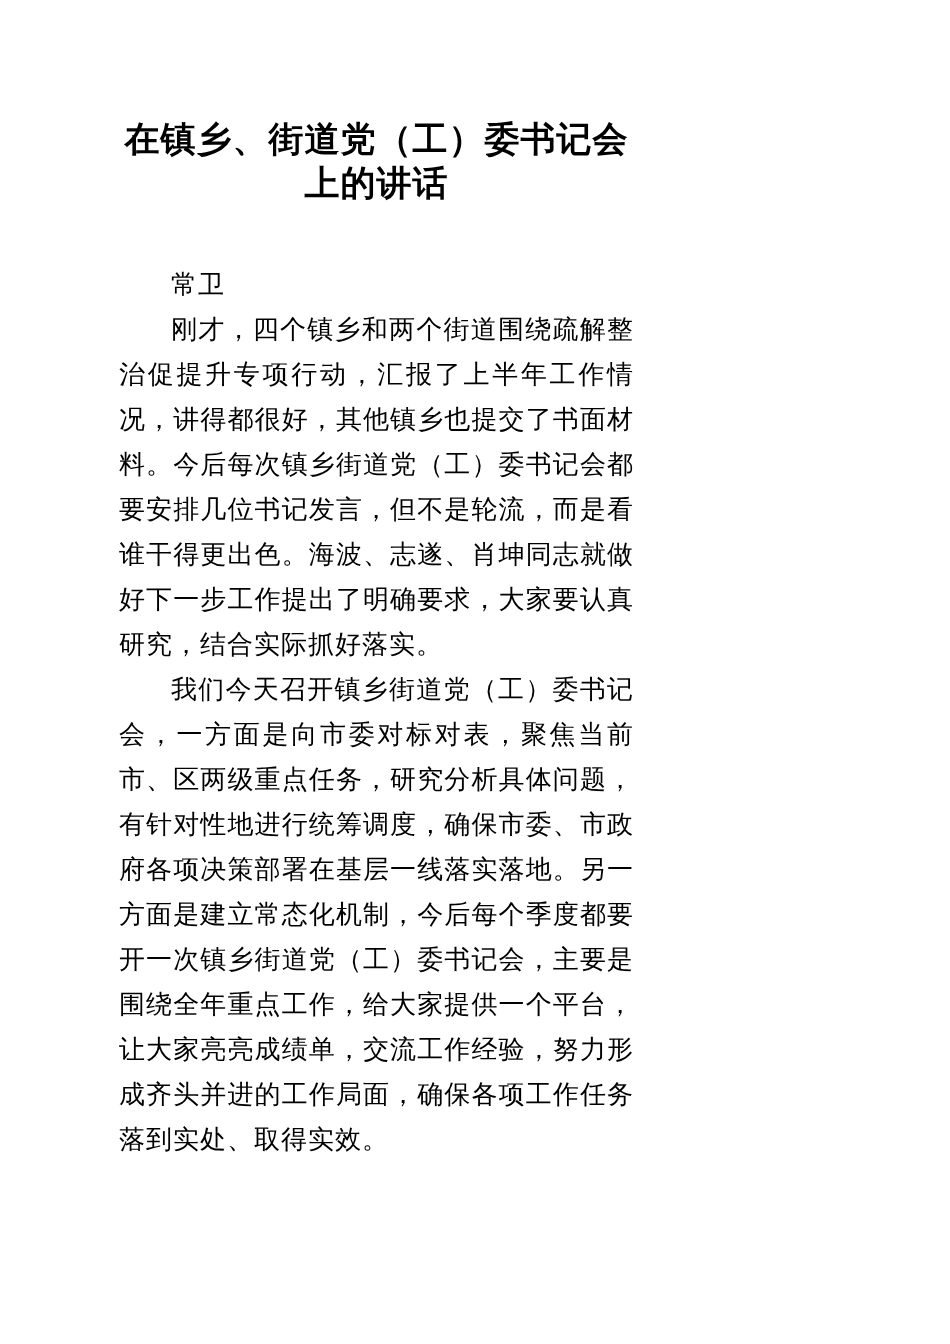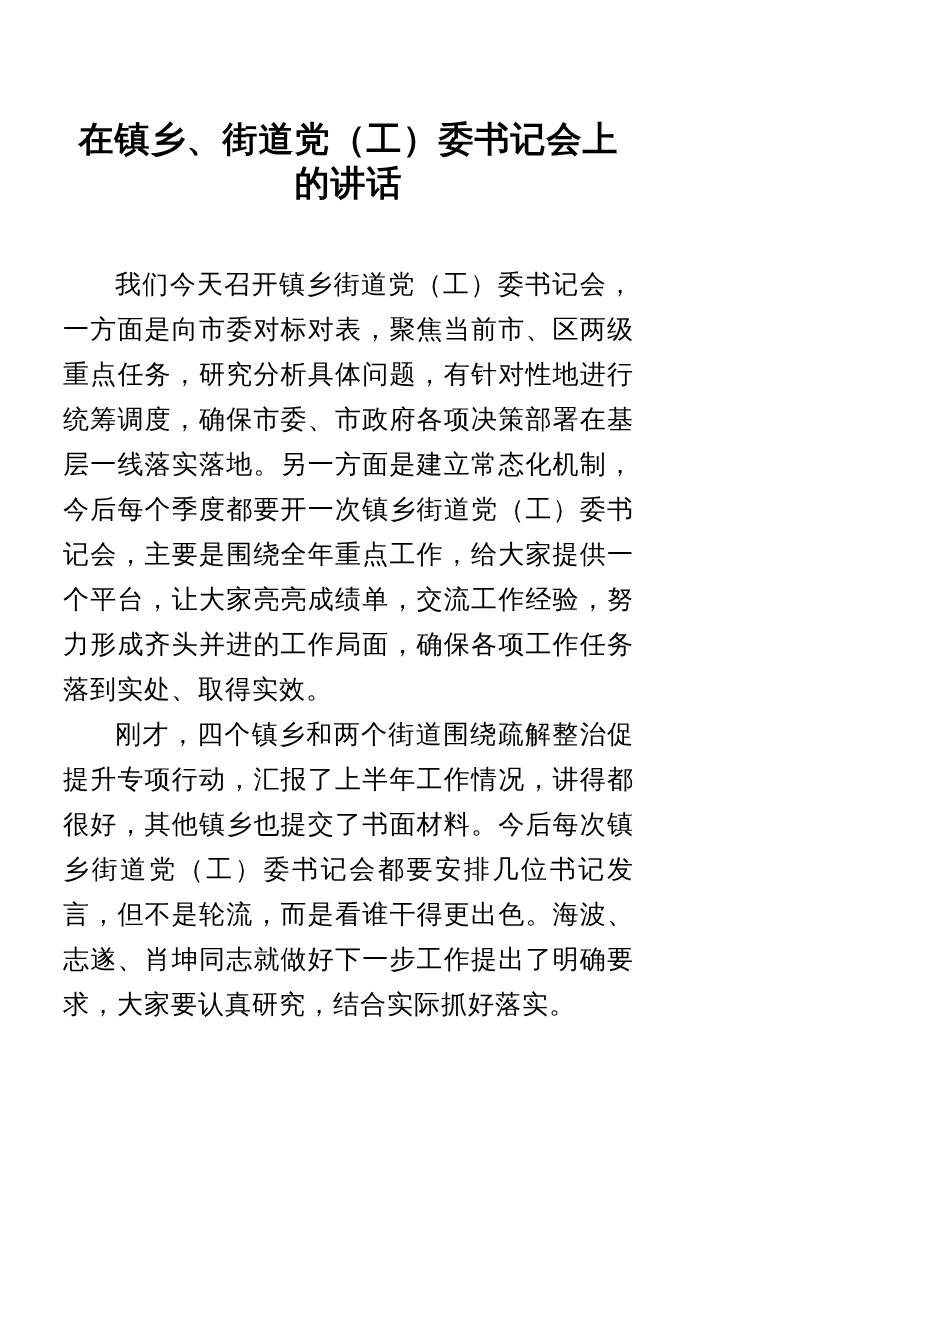--- a/index.html
+++ b/index.html
@@ -11,21 +11,21 @@
     width: 950px;
     height: 1344px;
     overflow: hidden;
     color: #000000;
     font-family: "Liberation Serif", "DejaVu Serif", serif;
   }
   .page {
     box-sizing: border-box;
     width: 753px;
     height: 1344px;
-    padding: 118px 119px 0 63px;
+    padding: 118px 119px 0 119px;
     background: #ffffff;
   }
   .doc-title {
     margin: 0 0 56px 0;
     font-size: 35px;
     line-height: 1.25;
     font-weight: bold;
     text-align: center;
     letter-spacing: 1px;
   }
@@ -46,18 +46,19 @@
     letter-spacing: 1px;
     word-break: break-all;
   }
 </style>
 </head>
 <body>
 
 <div class="page">
   <h1 class="doc-title">在镇乡、街道党（工）委书记会上的讲话</h1>
 
+  <p class="author-line">常卫</p>
+
+  <p class="para">刚才，四个镇乡和两个街道围绕疏解整治促提升专项行动，汇报了上半年工作情况，讲得都很好，其他镇乡也提交了书面材料。今后每次镇乡街道党（工）委书记会都要安排几位书记发言，但不是轮流，而是看谁干得更出色。海波、志遂、肖坤同志就做好下一步工作提出了明确要求，大家要认真研究，结合实际抓好落实。</p>
 
   <p class="para">我们今天召开镇乡街道党（工）委书记会，一方面是向市委对标对表，聚焦当前市、区两级重点任务，研究分析具体问题，有针对性地进行统筹调度，确保市委、市政府各项决策部署在基层一线落实落地。另一方面是建立常态化机制，今后每个季度都要开一次镇乡街道党（工）委书记会，主要是围绕全年重点工作，给大家提供一个平台，让大家亮亮成绩单，交流工作经验，努力形成齐头并进的工作局面，确保各项工作任务落到实处、取得实效。</p>
-
-  <p class="para">刚才，四个镇乡和两个街道围绕疏解整治促提升专项行动，汇报了上半年工作情况，讲得都很好，其他镇乡也提交了书面材料。今后每次镇乡街道党（工）委书记会都要安排几位书记发言，但不是轮流，而是看谁干得更出色。海波、志遂、肖坤同志就做好下一步工作提出了明确要求，大家要认真研究，结合实际抓好落实。</p>
 
 </div>
 
 </body></html>

